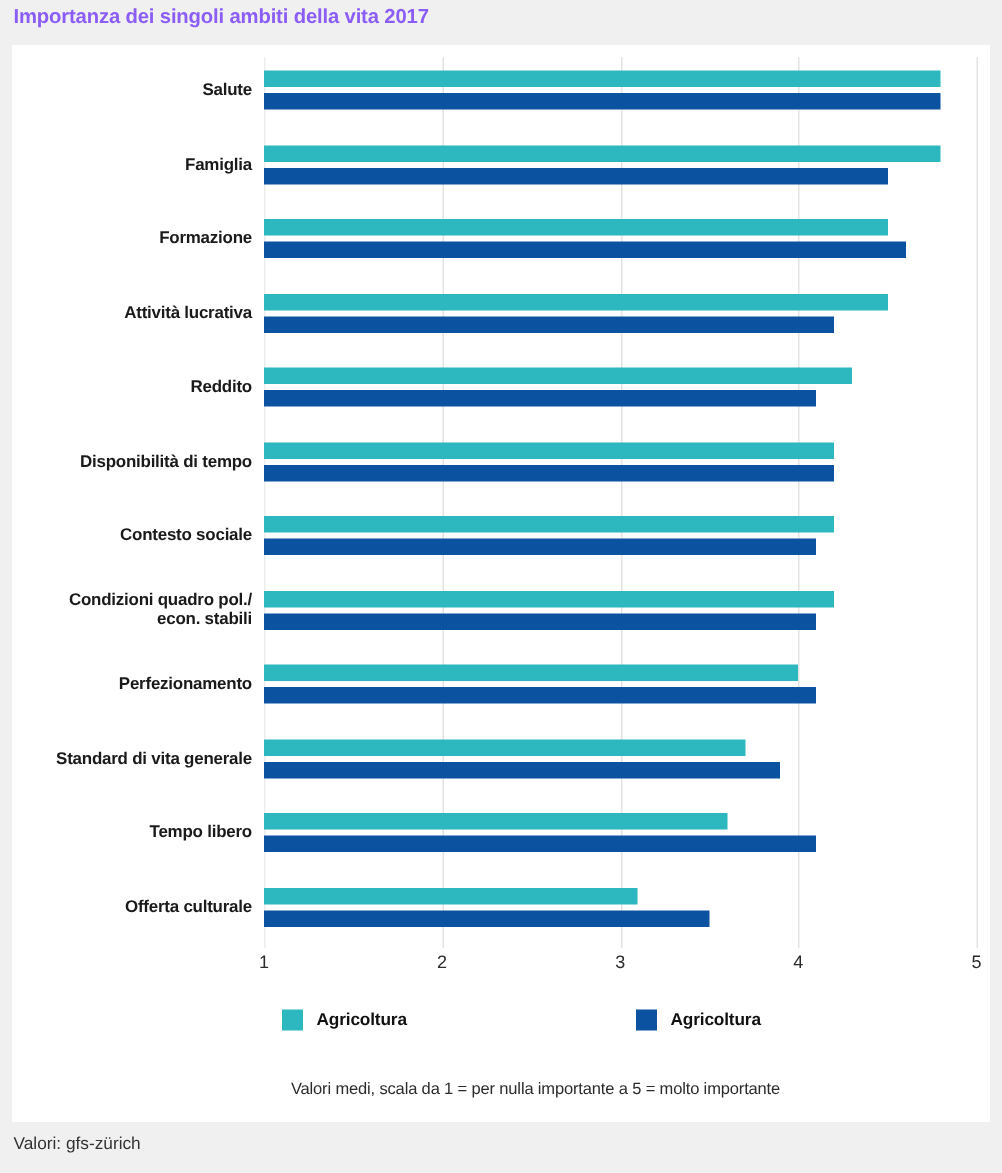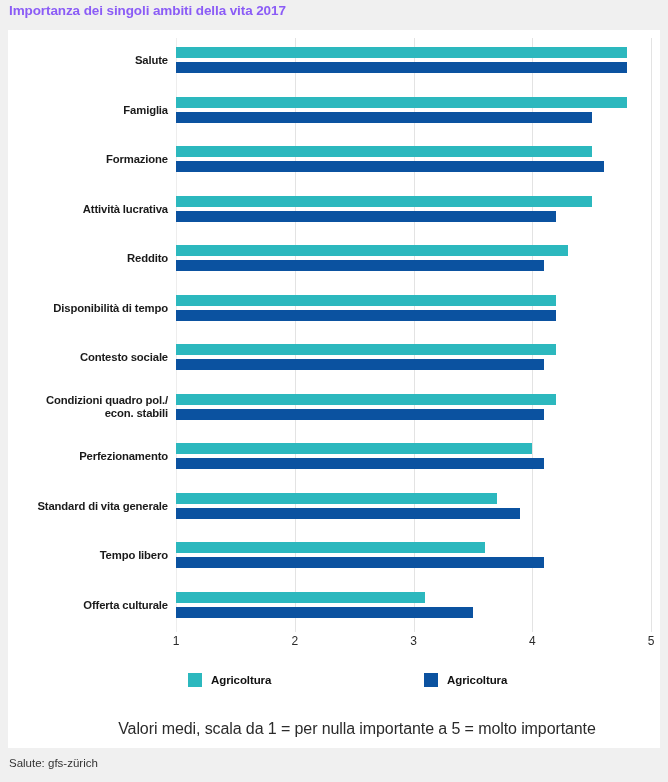--- a/index.html
+++ b/index.html
@@ -131,21 +131,21 @@
     color: #111;
     letter-spacing: -0.1px;
   }
   
   #note {
     position: absolute;
     left: 0;
     right: 0;
     top: 690px;
     text-align: center;
-    font-size: 16px;
+    font-size: 11px;
     color: #2b2b2b;
     letter-spacing: -0.1px;
     margin-left: 46px;
   }
   #source {
     position: absolute;
     left: 9px;
     top: 757px;
     font-size: 11.5px;
     color: #333;
@@ -274,13 +274,13 @@
       <div class="legend-item" style="left: 248px;">
         <span class="legend-swatch" style="background: rgb(11, 82, 160);"></span>
         <span class="legend-text">Agricoltura</span>
       </div>
     </div>
 
   <div id="note">Valori medi, scala da 1 = per nulla importante a 5 = molto importante</div>
 
 </div>
 
-<div id="source">Salute: gfs-zürich</div>
+<div id="source">Valori: gfs-zürich</div>
 
 </body></html>

